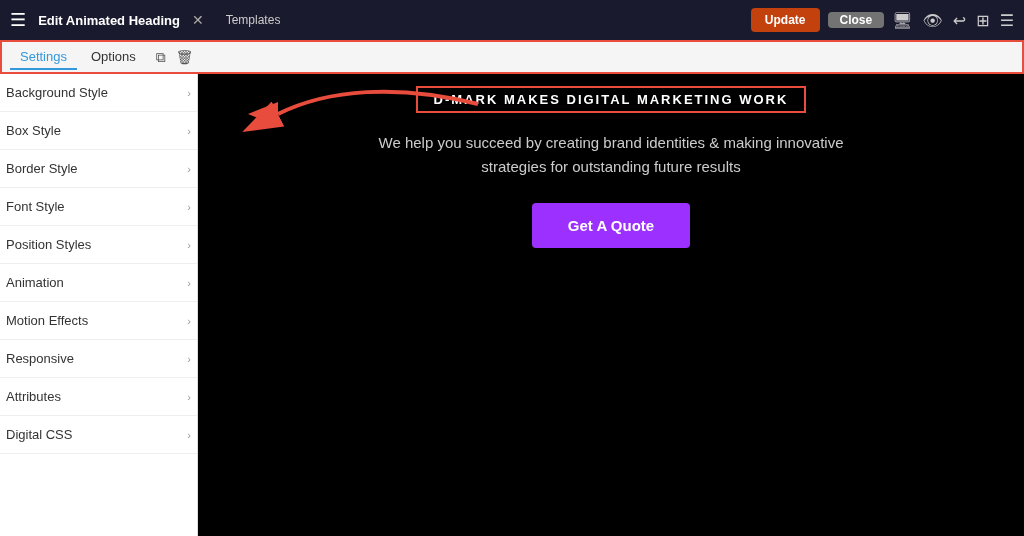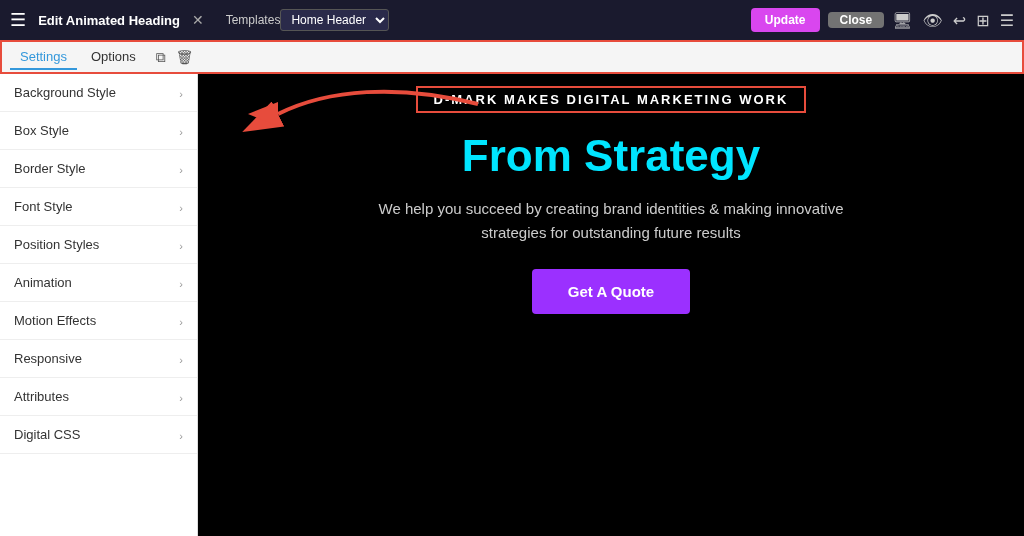--- a/index.html
+++ b/index.html
@@ -49,21 +49,21 @@
       border-radius: 3px;
       cursor: pointer;
     }
     .toolbar-right {
       margin-left: auto;
       display: flex;
       align-items: center;
       gap: 8px;
     }
     .btn-update {
-      background: #d946ef;
+      background: #c2410c;
       color: white;
       border: none;
       padding: 5px 14px;
       border-radius: 4px;
       font-size: 12px;
       cursor: pointer;
       font-weight: bold;
     }
     .btn-close {
       background: #737373;
@@ -132,23 +132,23 @@
     
     .sidebar {
       width: 198px;
       background: white;
       border-right: 1px solid #ddd;
       overflow-y: auto;
       flex-shrink: 0;
     }
     .sidebar-item {
       display: flex;
-      align-items: flex-end;
+      align-items: center;
       justify-content: space-between;
-      padding: 11px 14px;
+      padding: 11px 6px;
       border-bottom: 1px solid #eee;
       font-size: 13px;
       color: #333;
       cursor: pointer;
     }
     .sidebar-item-arrow {
       color: #999;
       font-size: 11px;
     }
 
@@ -233,23 +233,20 @@
 </head>
 <body>
 
 <div class="toolbar">
   <span class="toolbar-hamburger">☰</span>
   <span class="toolbar-title">Edit Animated Heading</span>
   <span class="toolbar-close-x">✕</span>
 
   <div class="toolbar-templates">
     <span class="toolbar-templates-label">Templates</span>
-    <select class="toolbar-templates-select">
-      <option>Home Header</option>
-    </select>
   </div>
 
   <div class="toolbar-right">
     <button class="btn-update">Update</button>
     <button class="btn-close">Close</button>
     <div class="toolbar-icons">
       <span class="toolbar-icon">🖥</span>
       <span class="toolbar-icon">👁</span>
       <span class="toolbar-icon">↩</span>
       <span class="toolbar-icon">⊞</span>
@@ -312,21 +309,20 @@
     </div>
   </div>
 
   <div class="content-area">
 
     <div class="preview-header-bar">
       <div class="preview-header-text">D-MARK MAKES DIGITAL MARKETING WORK</div>
     </div>
 
     <div class="preview-main-content">
-      <div class="preview-heading-cyan">From Strategy</div>
       <div class="preview-description">We help you succeed by creating brand identities &amp; making innovative strategies for outstanding future results</div>
       <button class="preview-button">Get A Quote</button>
     </div>
 
     <svg class="arrow-annotation" viewBox="0 0 826 462" xmlns="http://www.w3.org/2000/svg">
 
       <defs>
         <marker id="arrowhead" markerWidth="10" markerHeight="7" refX="0" refY="3.5" orient="auto">
           <polygon points="0 0, 10 3.5, 0 7" fill="#e74c3c"></polygon>
         </marker>

